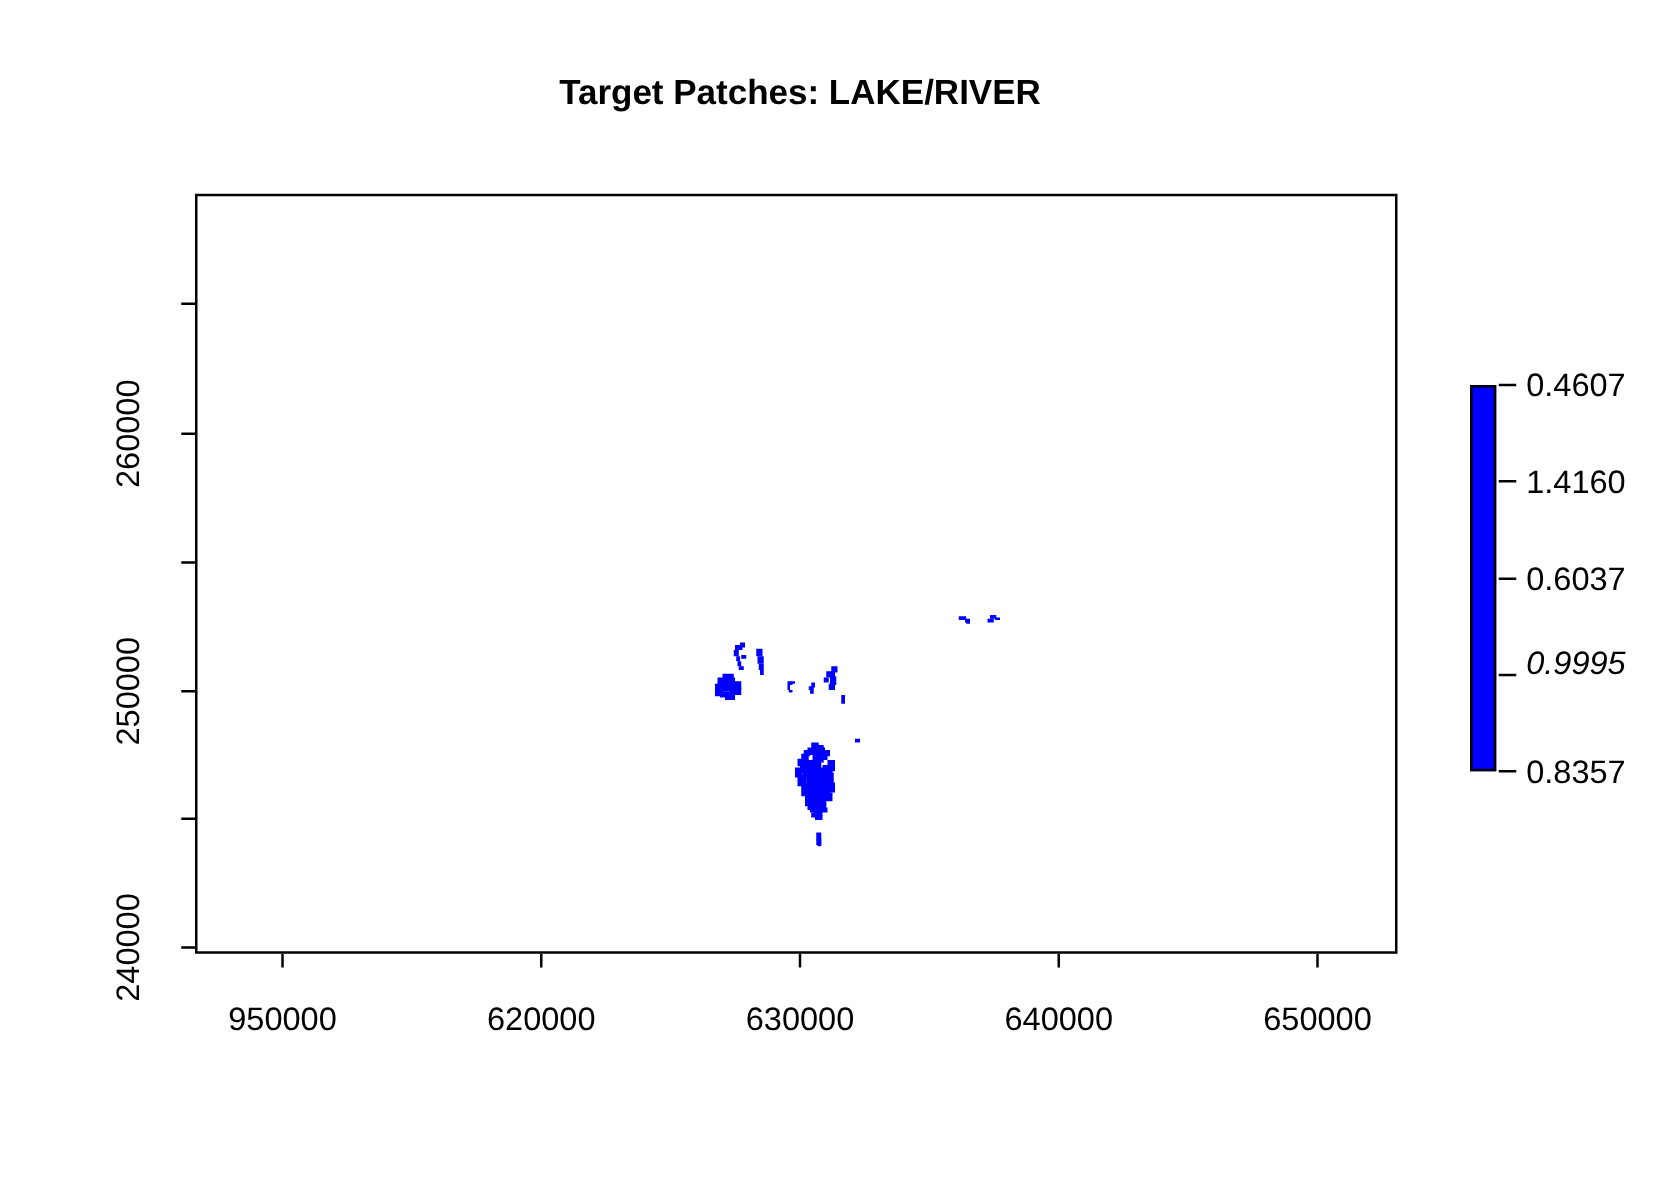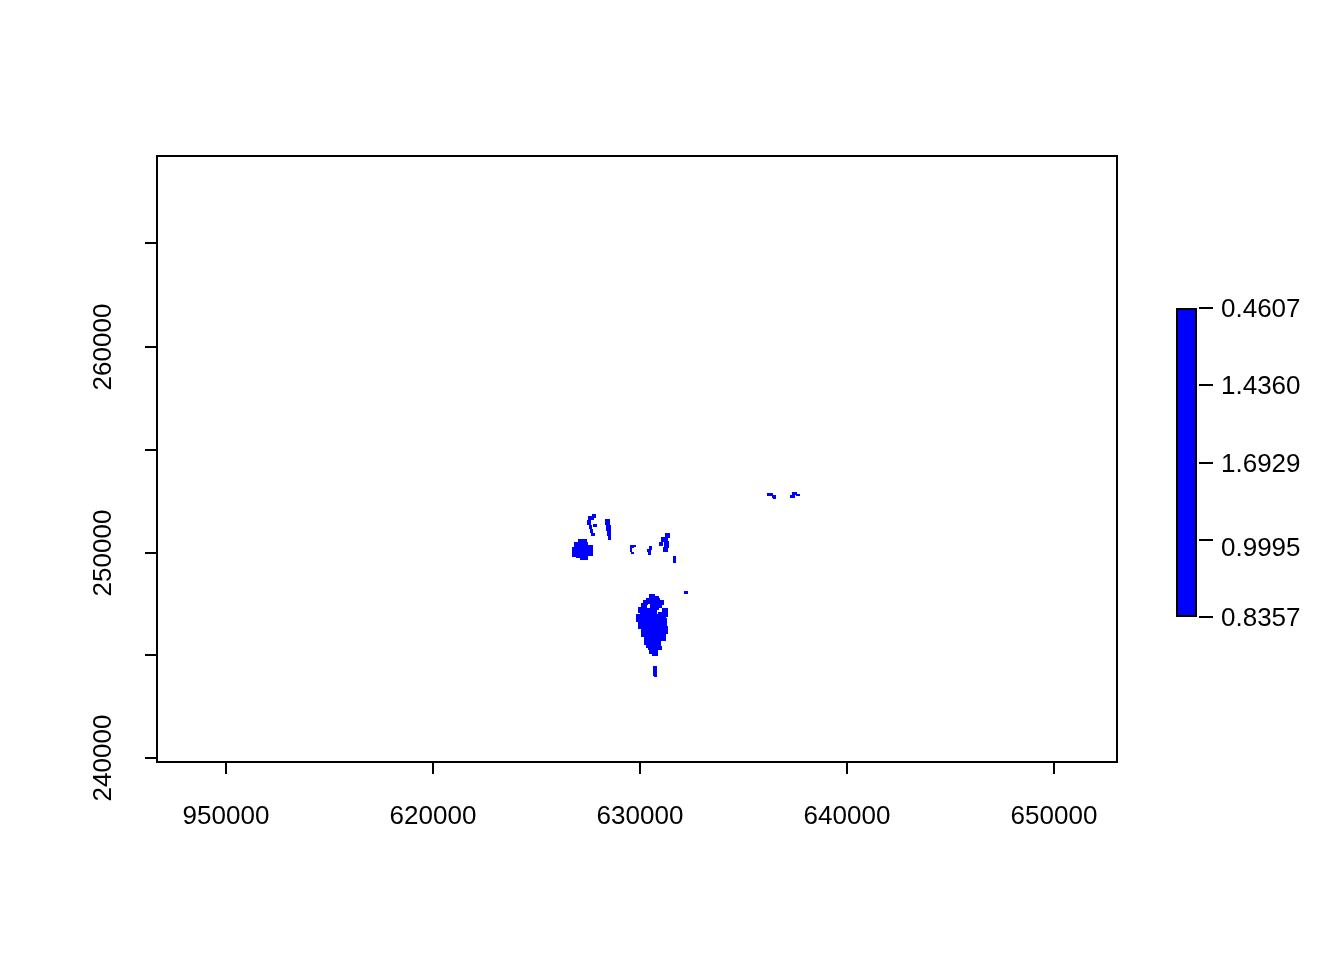--- a/index.html
+++ b/index.html
@@ -108,20 +108,21 @@
     color: #000000;
     white-space: nowrap;
     line-height: 1;
   }
 </style>
 </head>
 <body>
 
 <div id="page">
 
+  <div id="plot-title">Target Patches: LAKE/RIVER</div>
 
   <div id="plot-panel">
     <div id="raster-layer">
         <div class="patch-cell" style="left: 609px; top: 336px; width: 6px; height: 3px; background: rgb(0, 0, 255);"></div>
         <div class="patch-cell" style="left: 614px; top: 338px; width: 4px; height: 3px; background: rgb(0, 0, 255);"></div>
         <div class="patch-cell" style="left: 615px; top: 340px; width: 3px; height: 2px; background: rgb(0, 0, 255);"></div>
         <div class="patch-cell" style="left: 634px; top: 335px; width: 5px; height: 3px; background: rgb(0, 0, 255);"></div>
         <div class="patch-cell" style="left: 632px; top: 338px; width: 5px; height: 3px; background: rgb(0, 0, 255);"></div>
         <div class="patch-cell" style="left: 638px; top: 337px; width: 4px; height: 2px; background: rgb(0, 0, 255);"></div>
         <div class="patch-cell" style="left: 430px; top: 359px; width: 6px; height: 4px; background: rgb(0, 0, 255);"></div>
@@ -219,22 +220,22 @@
       <div class="tick ytick" style="top: 346px;"></div>
       <div class="yticklabel" style="left: 22px; top: 331px;">260000</div>
       <div class="tick ytick" style="top: 242px;"></div>
     </div>
 
   <div id="legend"></div>
   <div id="legend-layer">
       <div class="legend-tick" style="top: 307px;"></div>
       <div class="legend-label" style="top: 295px;">0.4607</div>
       <div class="legend-tick" style="top: 384.25px;"></div>
-      <div class="legend-label" style="top: 372.25px;">1.4360</div>
+      <div class="legend-label" style="top: 372.25px;">1.4160</div>
       <div class="legend-tick" style="top: 461.5px;"></div>
-      <div class="legend-label" style="top: 449.5px;">1.6929</div>
+      <div class="legend-label" style="top: 449.5px;">0.6037</div>
       <div class="legend-tick" style="top: 538.75px;"></div>
-      <div class="legend-label" style="top: 534px;">0.9995</div>
+      <div class="legend-label" style="top: 517px; font-style: italic;">0.9995</div>
       <div class="legend-tick" style="top: 616px;"></div>
       <div class="legend-label" style="top: 604px;">0.8357</div>
     </div>
 
 </div>
 
 </body></html>

